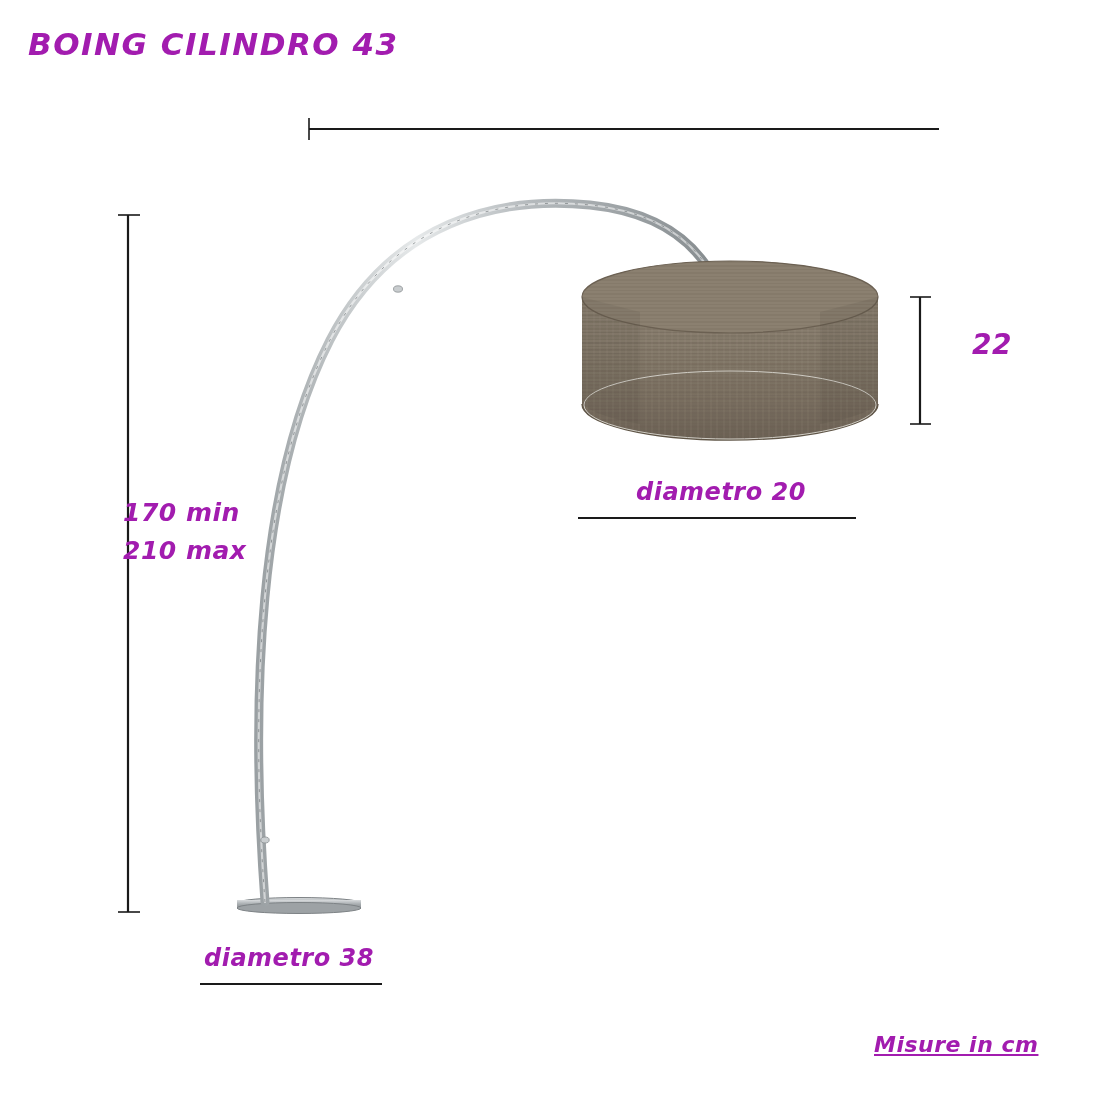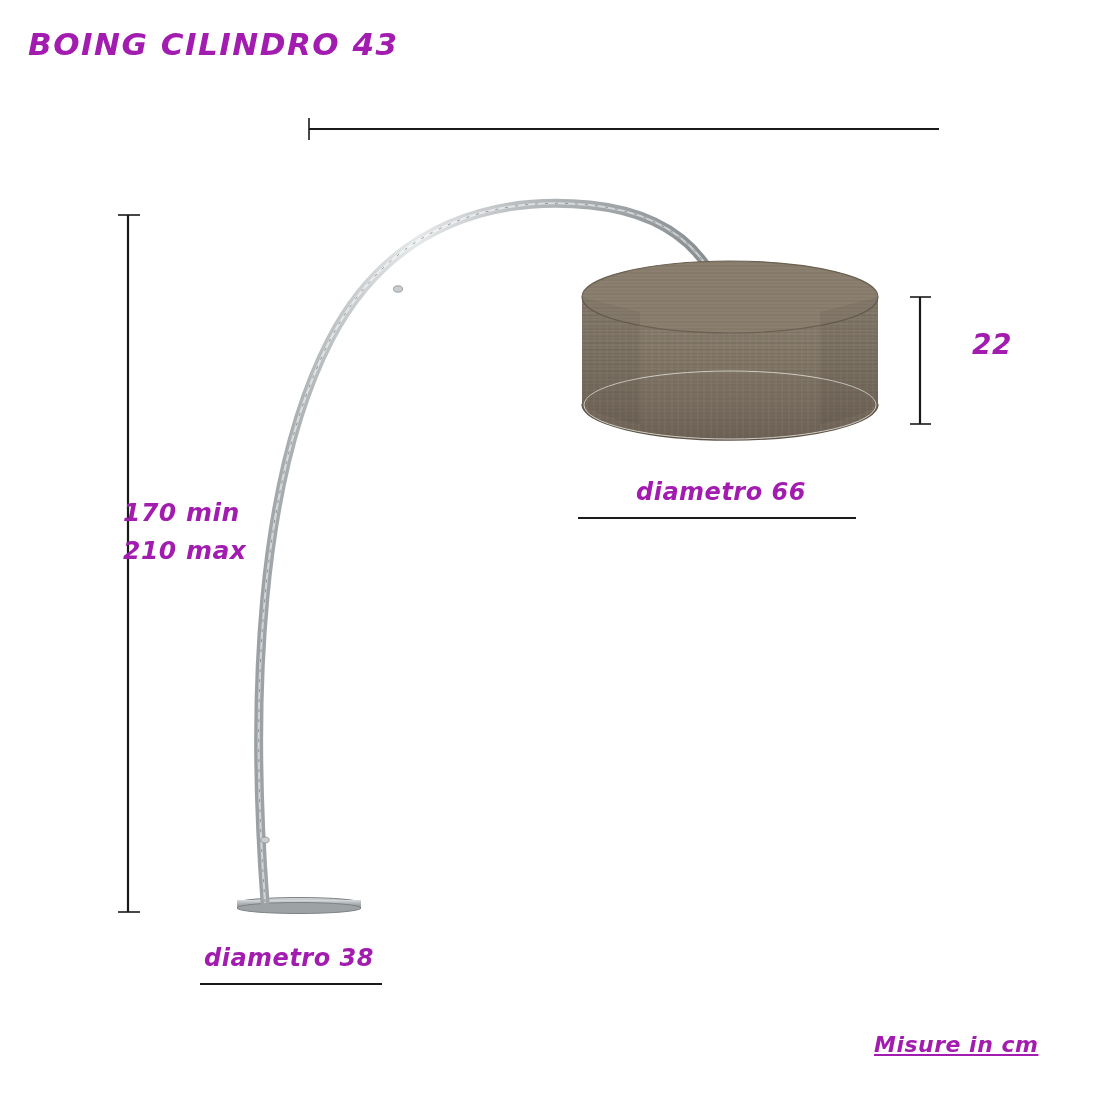--- a/index.html
+++ b/index.html
@@ -192,19 +192,19 @@
   <div class="label" id="title">BOING CILINDRO 43</div>
 
 
   <div class="label" id="height-label">
     <span class="l1">170 min</span>
     <span class="l2">210 max</span>
   </div>
 
   <div class="label" id="shade-height-label">22</div>
 
-  <div class="label" id="shade-diameter-label">diametro 66</div>
+  <div class="label" id="shade-diameter-label">diametro 20</div>
 
   <div class="label" id="base-diameter-label">diametro 38</div>
 
   <div class="label" id="units-label">Misure in cm</div>
 
 </div>
 
 </body></html>

